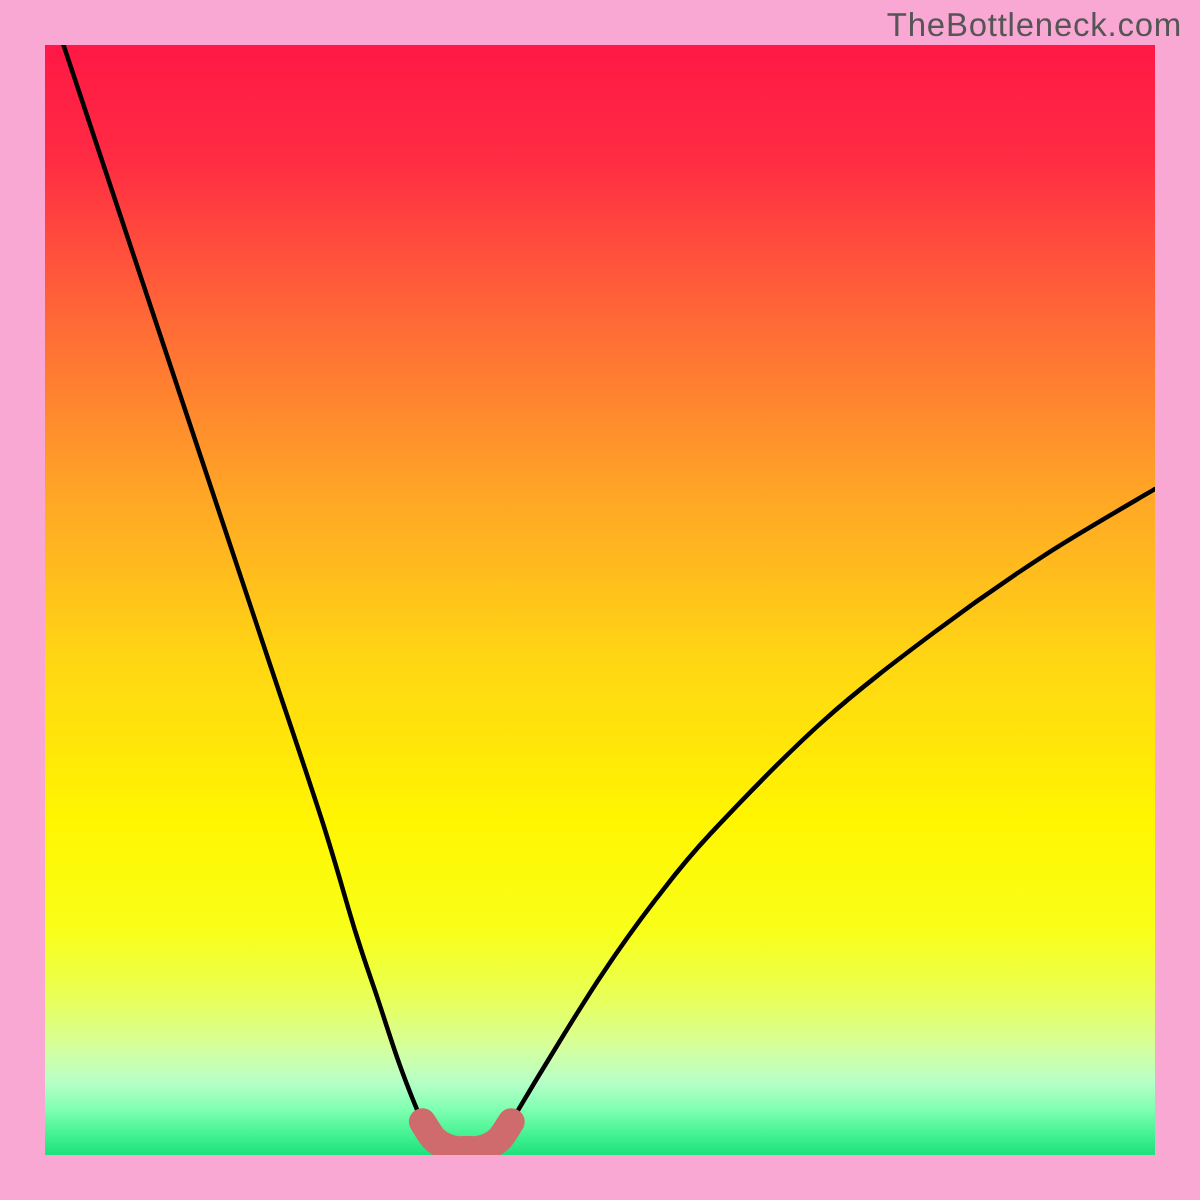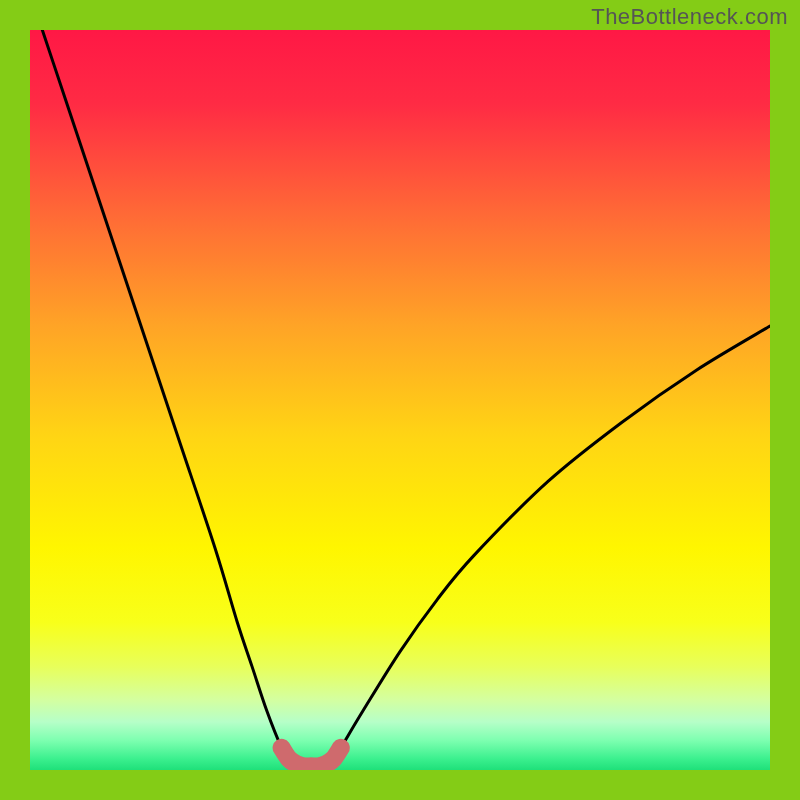--- a/index.html
+++ b/index.html
@@ -8,21 +8,21 @@
     width: 800px;
     height: 800px;
     background: #000;
     overflow: hidden;
     font-family: Arial, Helvetica, sans-serif;
   }
   .frame {
     position: relative;
     width: 800px;
     height: 800px;
-    background: #84cc16;
+    background: #f9a8d4;
   }
   .watermark {
     position: absolute;
     top: 4px;
     right: 12px;
     color: #555;
     font-size: 22px;
     font-weight: 400;
     letter-spacing: 0.5px;
     z-index: 20;

